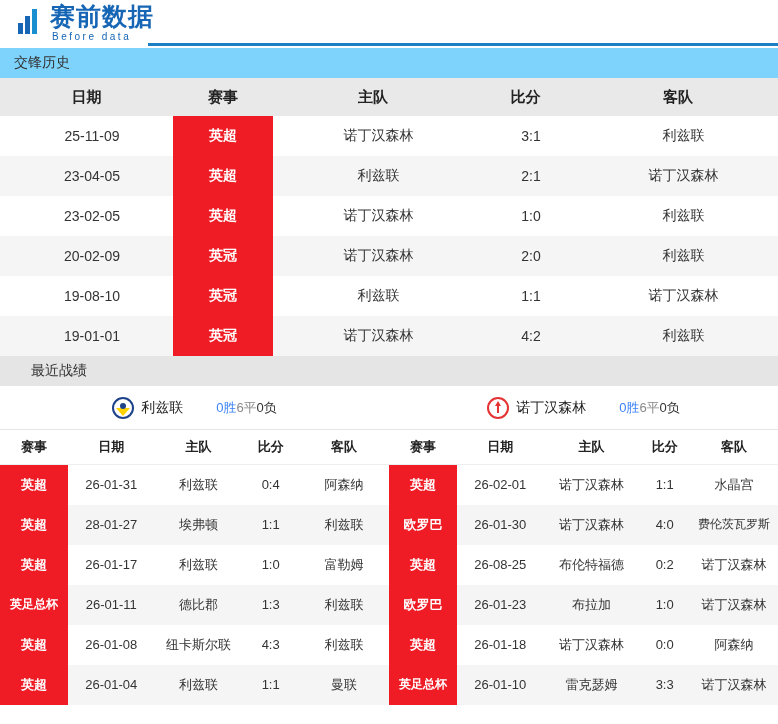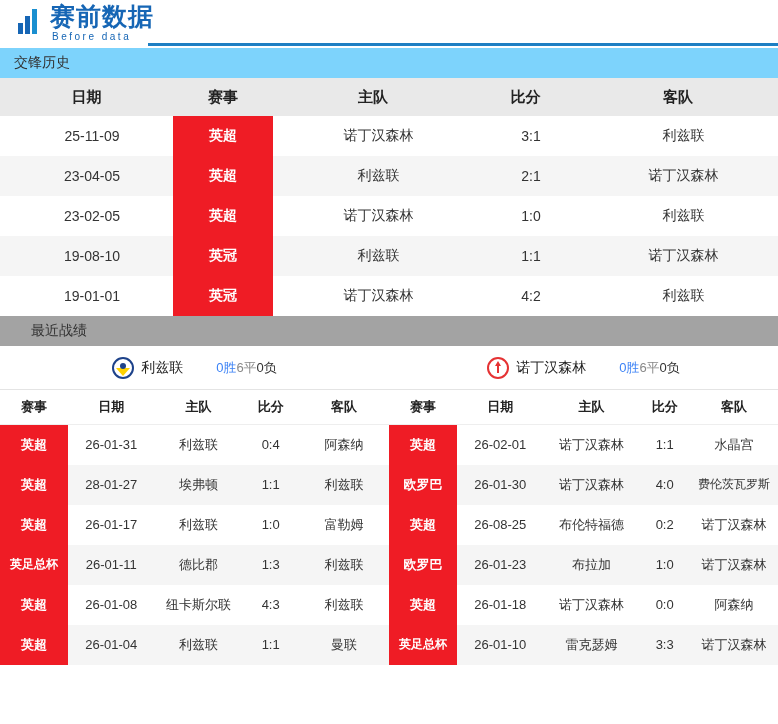--- a/index.html
+++ b/index.html
@@ -46,21 +46,21 @@
 
   
   .section-title {
     height: 30px;
     display: flex; align-items: center;
     padding-left: 14px;
     font-size: 14px;
     color: #333;
     background: #7dd3fc;
   }
-  .section-title.grey { background:#a3a3a3;padding-left:31px; }
+  .section-title.grey { background:#e5e5e5;padding-left:31px; }
 
   
   table { border-collapse: collapse; width: 100%; }
   .h2h { table-layout: fixed; }
   .h2h th {
     background: #e9e9e9;
     font-size: 15px; font-weight: bold; color: #222;
     height: 38px;
   }
   .h2h td {
@@ -168,20 +168,29 @@
         <td>2:1</td>
         <td>诺丁汉森林</td>
       </tr>
       <tr>
         <td>23-02-05</td>
         <td class="comp-wrap">
             <div class="comp-cell" style="height:40px;display:flex;align-items:center;justify-content:center;">英超</div>
           </td>
         <td>诺丁汉森林</td>
         <td>1:0</td>
+        <td>利兹联</td>
+      </tr>
+      <tr>
+        <td>20-02-09</td>
+        <td class="comp-wrap">
+            <div class="comp-cell" style="height:40px;display:flex;align-items:center;justify-content:center;">英冠</div>
+          </td>
+        <td>诺丁汉森林</td>
+        <td>2:0</td>
         <td>利兹联</td>
       </tr>
       <tr>
         <td>19-08-10</td>
         <td class="comp-wrap">
             <div class="comp-cell" style="height:40px;display:flex;align-items:center;justify-content:center;">英冠</div>
           </td>
         <td>利兹联</td>
         <td>1:1</td>
         <td>诺丁汉森林</td>

